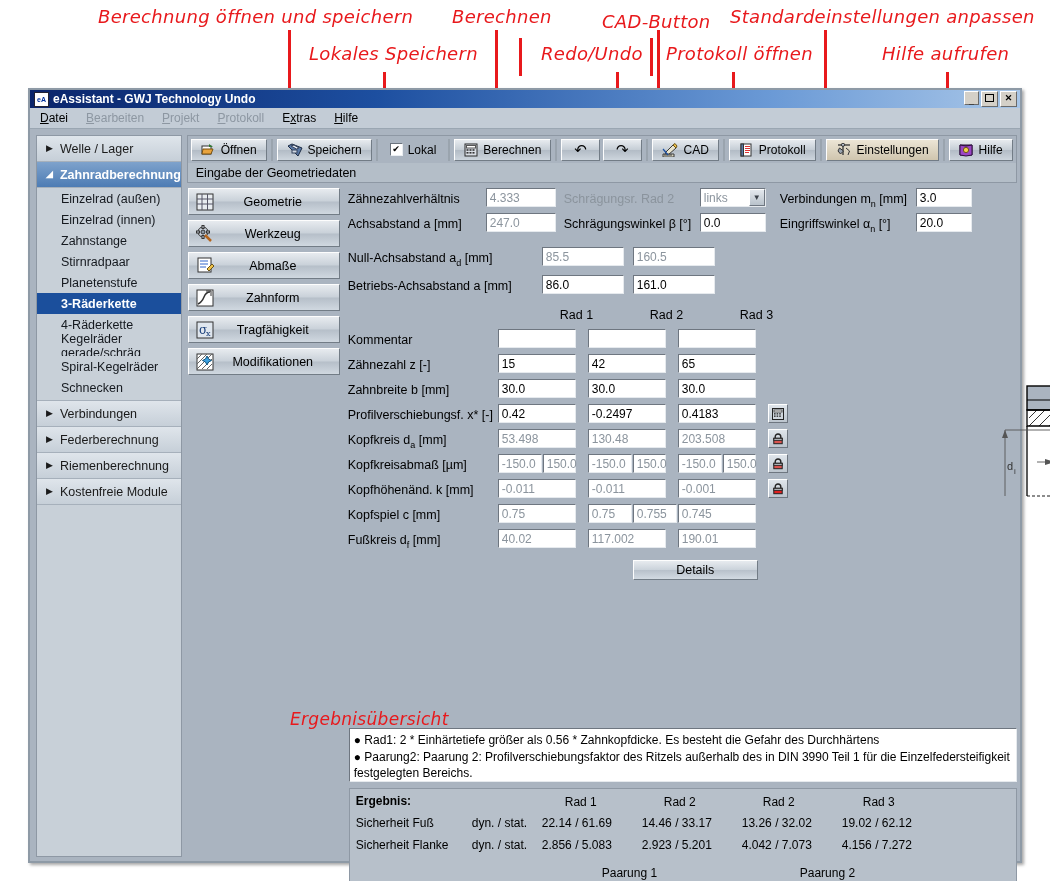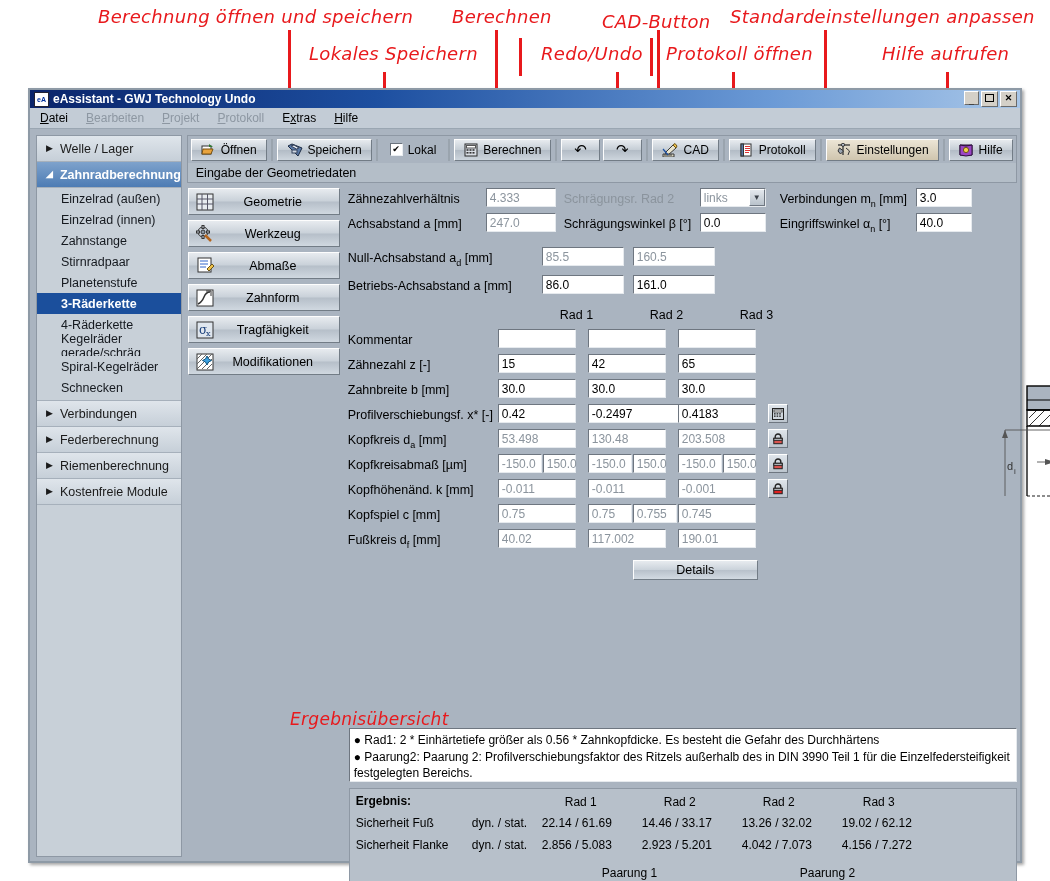--- a/index.html
+++ b/index.html
@@ -468,21 +468,21 @@
           </div>
           <div class="fld" style="left:568px;top:0px;width:56px;">3.0</div>
 
           <div class="lbl" style="left:0px;top:29px;">Achsabstand a [mm]</div>
           <div class="fld ro" style="left:138px;top:25px;width:70px;">247.0</div>
           <div class="lbl" style="left:216px;top:29px;">Schrägungswinkel β [°]</div>
           <div class="fld" style="left:352px;top:25px;width:66px;">0.0</div>
           <div class="lbl" style="left:432px;top:29px;">
             <span>Eingriffswinkel α</span><sub>n</sub><span> [°]</span>
           </div>
-          <div class="fld" style="left:568px;top:25px;width:56px;">40.0</div>
+          <div class="fld" style="left:568px;top:25px;width:56px;">20.0</div>
 
           <div class="lbl" style="left:0px;top:63px;">
             <span>Null-Achsabstand a</span><sub>d</sub><span> [mm]</span>
           </div>
           <div class="fld ro" style="left:194px;top:59px;width:82px;">85.5</div>
           <div class="fld ro" style="left:285px;top:59px;width:82px;">160.5</div>
 
           <div class="lbl" style="left:0px;top:91px;">Betriebs-Achsabstand a [mm]</div>
           <div class="fld" style="left:194px;top:87px;width:82px;">86.0</div>
           <div class="fld" style="left:285px;top:87px;width:82px;">161.0</div>
@@ -501,21 +501,21 @@
           <div class="fld" style="left:240px;top:166px;width:78px;">42</div>
           <div class="fld" style="left:330px;top:166px;width:78px;">65</div>
 
           <div class="lbl" style="left:0px;top:195px;">Zahnbreite b [mm]</div>
           <div class="fld" style="left:150px;top:191px;width:78px;">30.0</div>
           <div class="fld" style="left:240px;top:191px;width:78px;">30.0</div>
           <div class="fld" style="left:330px;top:191px;width:78px;">30.0</div>
 
           <div class="lbl" style="left:0px;top:220px;">Profilverschiebungsf. x* [-]</div>
           <div class="fld" style="left:150px;top:216px;width:78px;">0.42</div>
-          <div class="fld" style="left:240px;top:216px;width:98px;">-0.2497</div>
+          <div class="fld" style="left:240px;top:216px;width:78px;">-0.2497</div>
           <div class="fld" style="left:330px;top:216px;width:78px;">0.4183</div>
           <div class="icon-btn" style="left:420px;top:216px;">
             <svg width="12" height="12" viewBox="0 0 12 12">
                 <rect x="0.5" y="0.5" width="11" height="11" fill="#cfd6dd" stroke="#222"></rect>
                 <rect x="2" y="2" width="8" height="2" fill="#fff" stroke="#555"></rect>
                 <g fill="#222">
                   <rect x="2" y="5.2" width="1.6" height="1.3"></rect>
                   <rect x="4.6" y="5.2" width="1.6" height="1.3"></rect>
                   <rect x="7.2" y="5.2" width="1.6" height="1.3"></rect>
                   <rect x="2" y="7.5" width="1.6" height="1.3"></rect>

